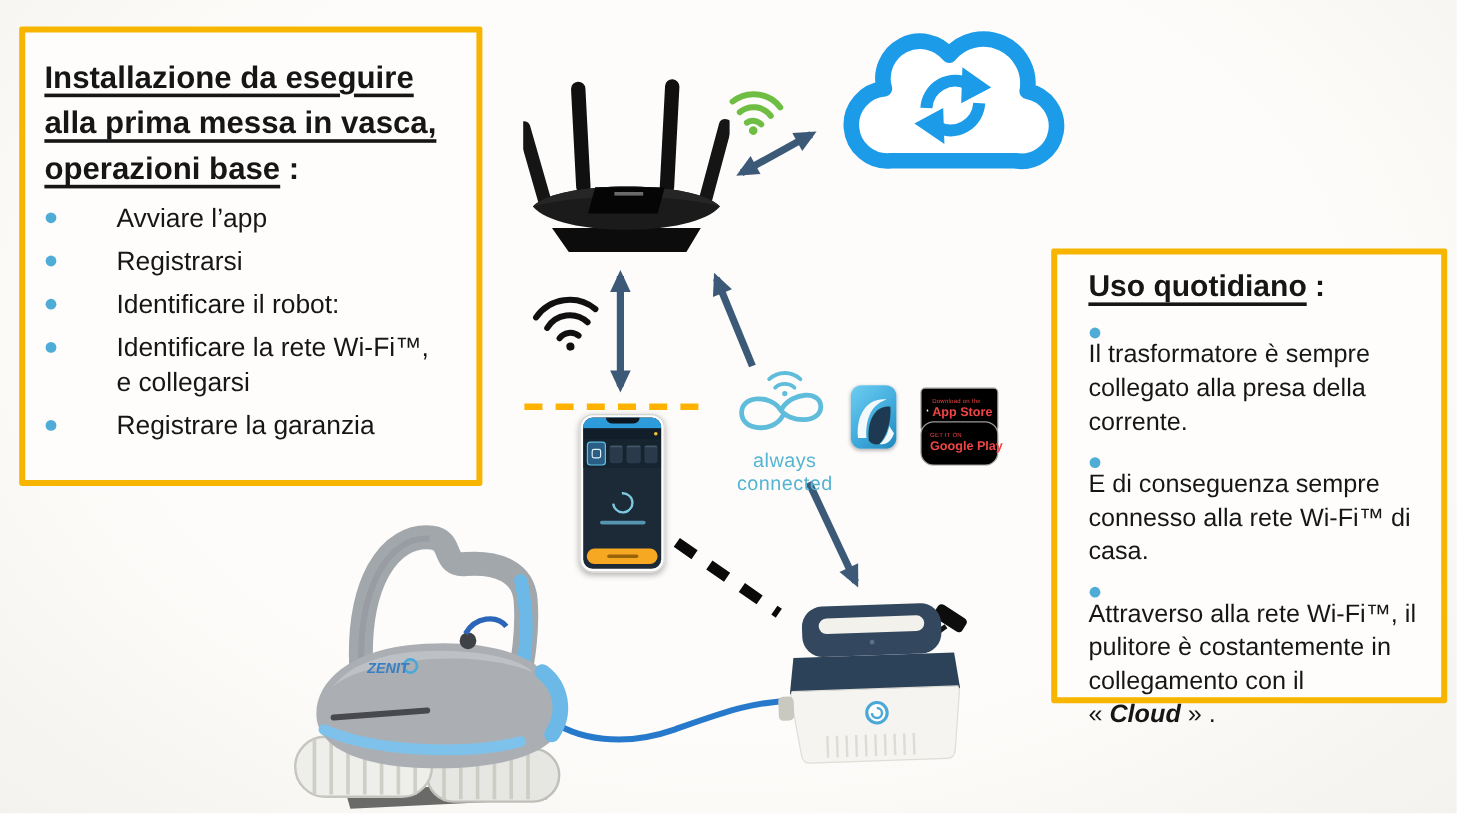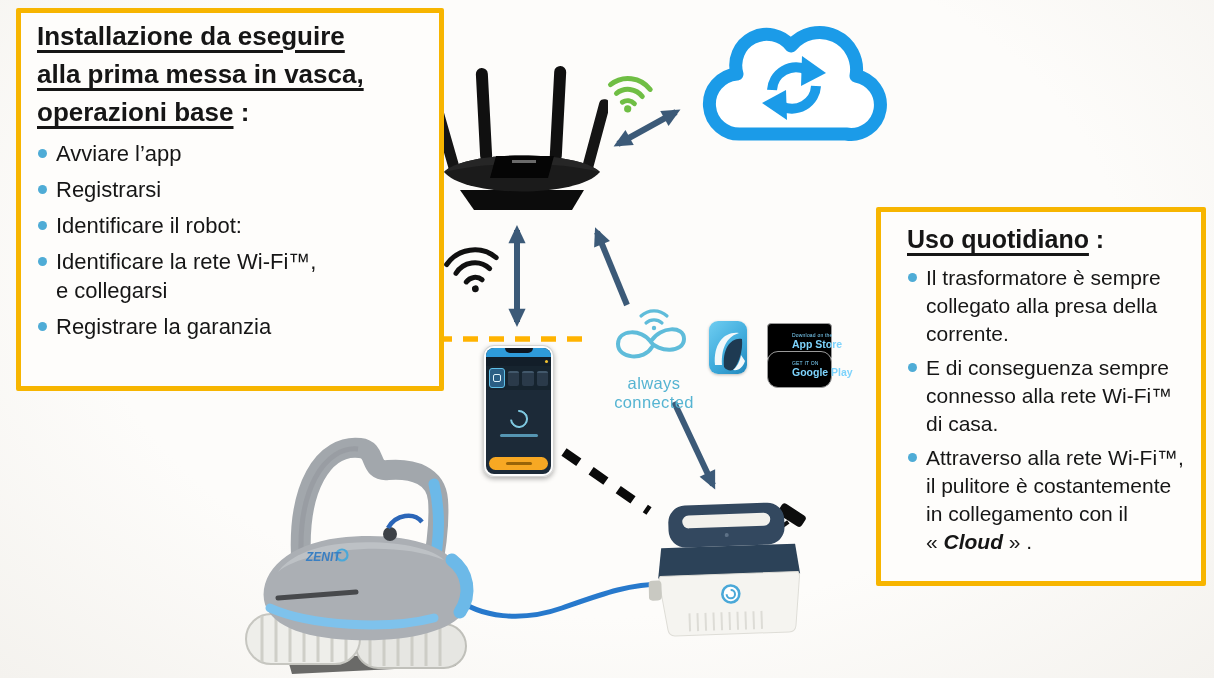--- a/index.html
+++ b/index.html
@@ -6,33 +6,33 @@
   html,body { width:1214px; height:678px; }
   body { font-family:"Liberation Sans", sans-serif; }
   .stage { position:relative; width:1214px; height:678px; overflow:hidden;
            background:radial-gradient(ellipse at 50% 40%, #fdfcfa 60%, #f4f2ee 100%); }
   .overlay { position:absolute; left:0; top:0; z-index:1; pointer-events:none; }
   .dev { position:absolute; z-index:2; }
 
   
   .infobox { position:absolute; z-index:3; background:#fefdfb; border:5px solid #F7B500;
              border-radius:2px; color:#161616; }
-  .left-box  { left:16px;  top:8px;  width:428px; height:383px; padding:4px 14px 8px 16px; }
+  .left-box  { left:16px;  top:22px;  width:386px; height:383px; padding:18px 14px 8px 16px; }
   .right-box { left:876px; top:207px; width:330px; height:379px; padding:10px 12px 8px 26px; }
   .box-title { font-weight:bold; }
   .left-box .box-title { font-size:26px; line-height:38px; }
   .right-box .box-title { font-size:25px; line-height:34px; margin-bottom:4px; }
   .u { text-decoration:underline; text-decoration-thickness:2.5px; text-underline-offset:5px; }
   .tline { display:block; }
   .tline .colon { text-decoration:none; }
   .blist { margin-top:8px; }
   .li { display:flex; align-items:flex-start; }
-  .left-box .li.main { font-size:22px; line-height:29px; margin-top:7px; }
+  .left-box .li.main { font-size:22px; line-height:29px; margin-top:7px;gap:41px; }
   .left-box .li.sub  { font-size:17px; line-height:24px; margin-top:3px; }
-  .right-box .li { font-size:21px; line-height:28px; margin-top:6px; }
+  .right-box .li { font-size:21px; line-height:28px; margin-top:6px;flex-direction:column; }
   .dot { flex:0 0 auto; width:9px; height:9px; border-radius:50%; background:#4FACD6; margin:10px 9px 0 1px; }
   .right-box .dot { margin-top:9px; }
   .odot { flex:0 0 auto; width:8px; height:8px; border-radius:50%; border:2px solid #1D7A8C; background:transparent; margin:7px 8px 0 2px; }
   .li-text { white-space:pre-line; }
   .cloudword { font-weight:bold; font-style:italic; }
 
   
   .phone { left:483px; top:345px; width:71px; height:132px; background:#fdfdfd; border-radius:11px;
            padding:3px; box-shadow:0 2px 5px rgba(0,0,0,.30), inset 0 0 0 1px #d4d4d2; }
   .ph-screen { position:relative; width:100%; height:100%; border-radius:8px; overflow:hidden;
@@ -59,21 +59,21 @@
   .always { left:590px; top:305px; width:128px; text-align:center; }
   .always-label { font-size:16.5px; color:#55B4D2; letter-spacing:.4px; margin-top:1px; }
 
   
   .appicon { left:709px; top:321px; width:38px; height:53px; border-radius:9px;
              background:linear-gradient(135deg,#6FCDF1 0%,#3FABDC 55%,#2288BC 100%);
              box-shadow:0 1px 3px rgba(0,0,0,.25); overflow:hidden; }
 
   
   .badge { position:absolute; z-index:2; width:65px; height:37px; background:#000; border:1px solid #9a9a9a;
-           border-radius:4px; color:#7dd3fc; display:flex; align-items:center; gap:20px; padding:0 4px; cursor:pointer; }
+           border-radius:4px; color:#ef4444; display:flex; align-items:center; gap:3px; padding:0 4px; cursor:pointer; }
   .badge.appstore { left:767px; top:323px; }
   .badge.gplay    { left:767px; top:351px;border-radius:11px; }
   .badge-text { display:flex; flex-direction:column; line-height:1; }
   .b-small { font-size:5px; letter-spacing:.2px; }
   .b-big { font-size:10.5px; font-weight:bold; margin-top:1px; white-space:nowrap; }
 
   svg text { font-family:"Liberation Sans", sans-serif; }
 </style>
 </head>
 <body>

